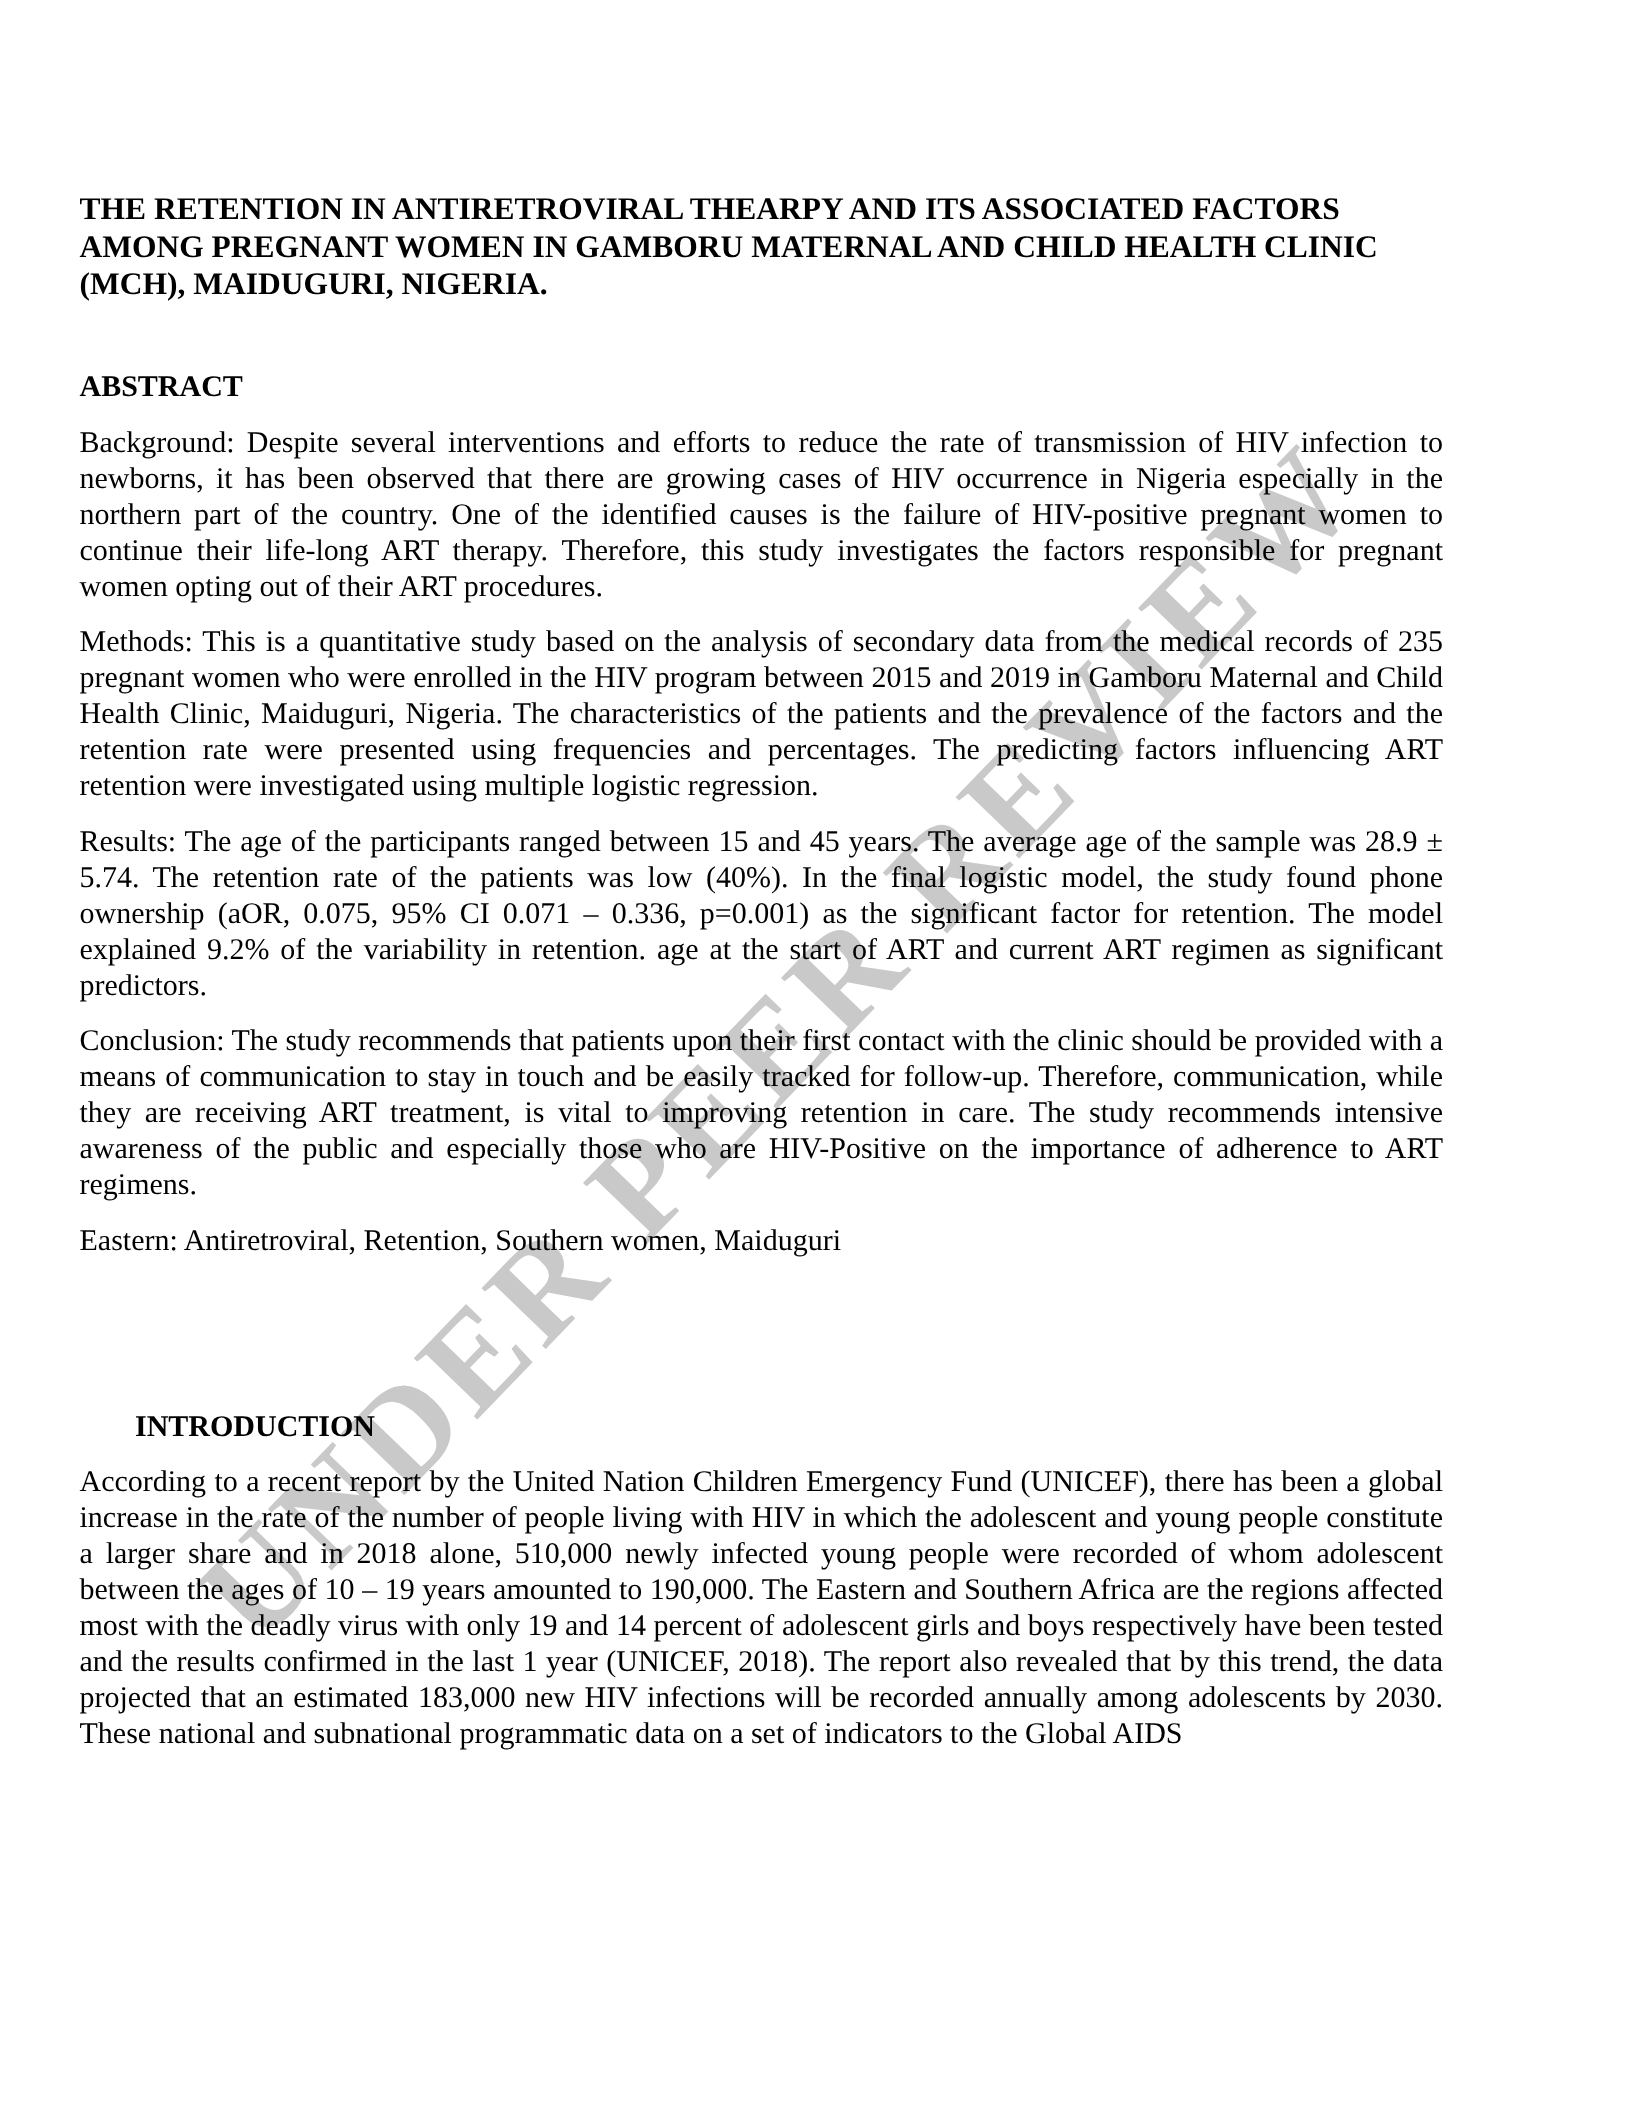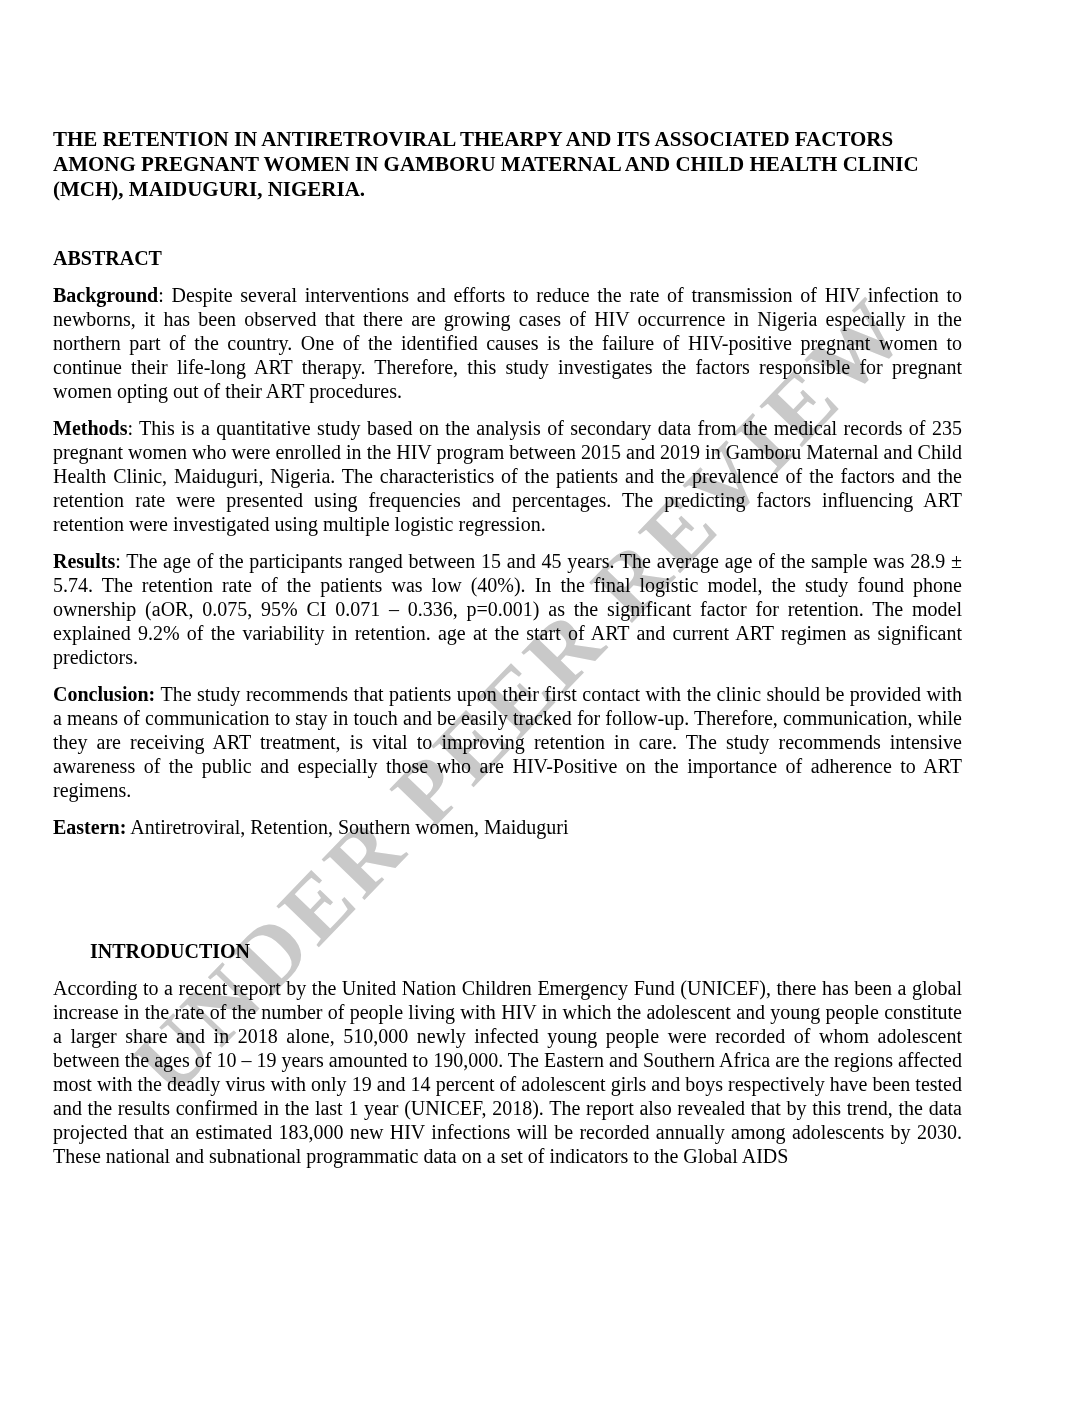--- a/index.html
+++ b/index.html
@@ -51,21 +51,21 @@
     margin: 0;
   }
   h2.abstract-heading { margin-top: 44px; }
   h2.introduction-heading { margin-top: 100px; margin-left: 37px; }
   p.para {
     font-size: 20px;
     line-height: 24px;
     margin: 13px 0 0 0;
     text-align: justify;
   }
-  p.para .lead { font-weight: bold; }
+  p.para .lead { font-weight: normal; }
 </style>
 </head>
 <body>
 
 <div class="page">
 
   <div class="watermark" style="color: rgb(201, 201, 201);">UNDER PEER REVIEW</div>
 
   <div class="content">
 

